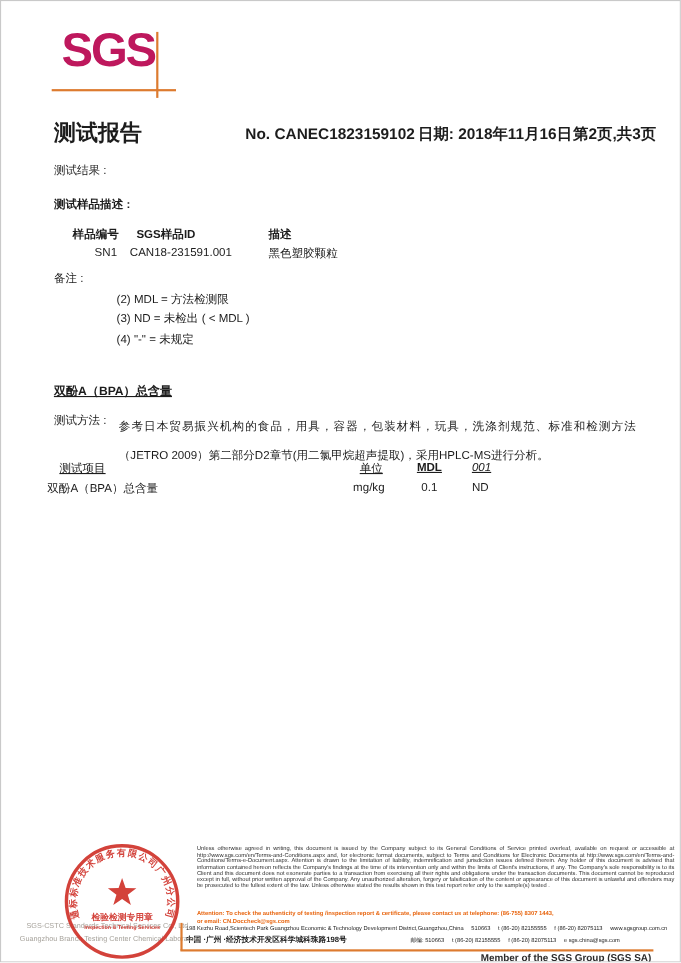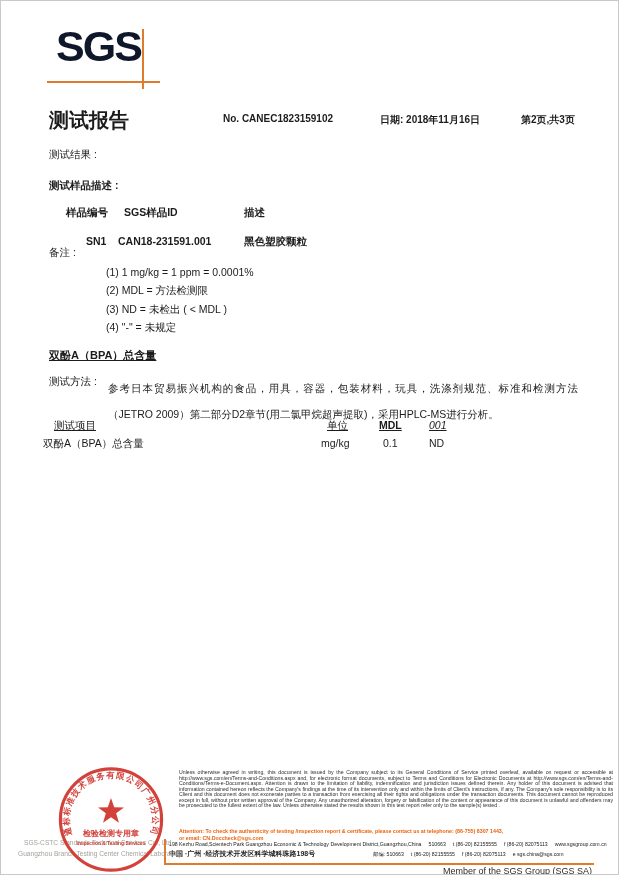--- a/index.html
+++ b/index.html
@@ -4,55 +4,55 @@
 <style>
   html,body{margin:0;padding:0;background:#ffffff;}
   #page{
     position:relative;width:617px;height:873px;margin:0;
     background:#ffffff;border:1px solid #c9c9c9;
     font-family:"Liberation Sans","DejaVu Sans",sans-serif;
     color:#1c1c1c;overflow:hidden;
   }
   .abs{position:absolute;}
   
-  #logo-text{left:55px;top:24px;font-size:43px;font-weight:bold;color:#0f172a;letter-spacing:-2px;line-height:1;}
+  #logo-text{left:55px;top:24px;font-size:43px;font-weight:bold;color:#be185d;letter-spacing:-2px;line-height:1;}
   #logo-hline{left:46px;top:80px;width:113px;height:2px;background:#dd7b2f;}
   #logo-vline{left:141px;top:28px;width:2px;height:60px;background:#dd7b2f;}
   
   #report-title{left:48px;top:106px;font-size:20px;font-weight:bold;}
-  .hdr{top:112px;font-size:10px;font-weight:bold;}
+  .hdr{top:112px;font-size:14px;font-weight:bold;}
   #report-number{left:222px;}
   #report-date{left:379px;}
   #page-indicator{left:520px;}
   
   .bodytxt{font-size:10.5px;}
   #results-label{left:48px;top:147px;}
   #sample-heading{left:48px;top:178px;font-weight:bold;}
   .s-col{top:205px;font-weight:bold;}
-  .s-val{top:234px;font-weight:bold;}
+  .s-val{top:223px;}
   #bpa-heading{left:48px;top:347px;font-size:11px;font-weight:bold;text-decoration:underline;}
   #method-label{left:48px;top:374px;text-align:center;}
   #method-text{left:107px;top:374px;width:470px;line-height:26px;text-align:justify;}
   #notes-label{left:48px;top:245px;}
   #notes-list{left:105px;top:262px;line-height:18.3px;}
   .rt-h{top:418px;text-decoration:underline;}
   .rt-v{top:436px;}
   
   #stamp-svg{left:53px;top:764px;width:114px;height:109px;z-index:3;opacity:.93;}
   .company-line{color:#a6a29b;font-size:6.6px;z-index:1;}
   #legal-text{left:178px;top:769px;width:434px;font-size:5.2px;line-height:5.55px;text-align:justify;color:#2e2e2e;}
   .attention{left:178px;width:434px;font-size:5.3px;font-weight:bold;color:#e8650f;}
   #footer-vline{left:163px;top:838px;width:1.5px;height:25px;background:#dd7b2f;z-index:2;}
   #footer-hline{left:163px;top:862px;width:430px;height:1.5px;background:#dd7b2f;z-index:2;}
   .addr-row{left:168px;width:424px;display:flex;align-items:baseline;white-space:nowrap;color:#222;}
   #addr-row1{top:840px;font-size:5.2px;}
   #addr-row2{top:848px;font-size:5.2px;}
   #addr-row2 .cn{font-size:7px;font-weight:bold;}
   .addr-gap{margin-left:7px;}
-  #member-line{right:26px;top:865px;font-size:9px;color:#2b2b2b;}
+  #member-line{right:26px;top:865px;font-size:9px;color:#2b2b2b;font-weight:bold;}
 </style>
 </head>
 <body>
 
 <div id="page">
 
   <div class="abs" id="logo-text">SGS</div>
   <div class="abs" id="logo-hline"></div>
   <div class="abs" id="logo-vline"></div>
 
@@ -66,21 +66,20 @@
   <div class="abs bodytxt" id="sample-heading">测试样品描述 :</div>
   <div class="abs bodytxt s-col" style="left:65px">样品编号</div>
   <div class="abs bodytxt s-col" style="left:123px">SGS样品ID</div>
   <div class="abs bodytxt s-col" style="left:243px">描述</div>
   <div class="abs bodytxt s-val" style="left:85px">SN1</div>
   <div class="abs bodytxt s-val" style="left:117px">CAN18-231591.001</div>
   <div class="abs bodytxt s-val" style="left:243px">黑色塑胶颗粒</div>
 
   <div class="abs bodytxt" id="notes-label">备注 :</div>
   <div class="abs bodytxt" id="notes-list">
-    <div>(1) 1 mg/kg = 1 ppm = 0.0001%</div>
     <div>(2) MDL = 方法检测限</div>
     <div>(3) ND = 未检出 ( &lt; MDL )</div>
     <div>(4) "-" = 未规定</div>
   </div>
 
   <div class="abs" id="bpa-heading">双酚A（BPA）总含量</div>
   <div class="abs bodytxt" id="method-label">测试方法 :</div>
   <div class="abs bodytxt" id="method-text">参考日本贸易振兴机构的食品，用具，容器，包装材料，玩具，洗涤剂规范、标准和检测方法（JETRO 2009）第二部分D2章节(用二氯甲烷超声提取)，采用HPLC-MS进行分析。</div>
 
   <div class="abs bodytxt rt-h" style="left:53px">测试项目</div>

